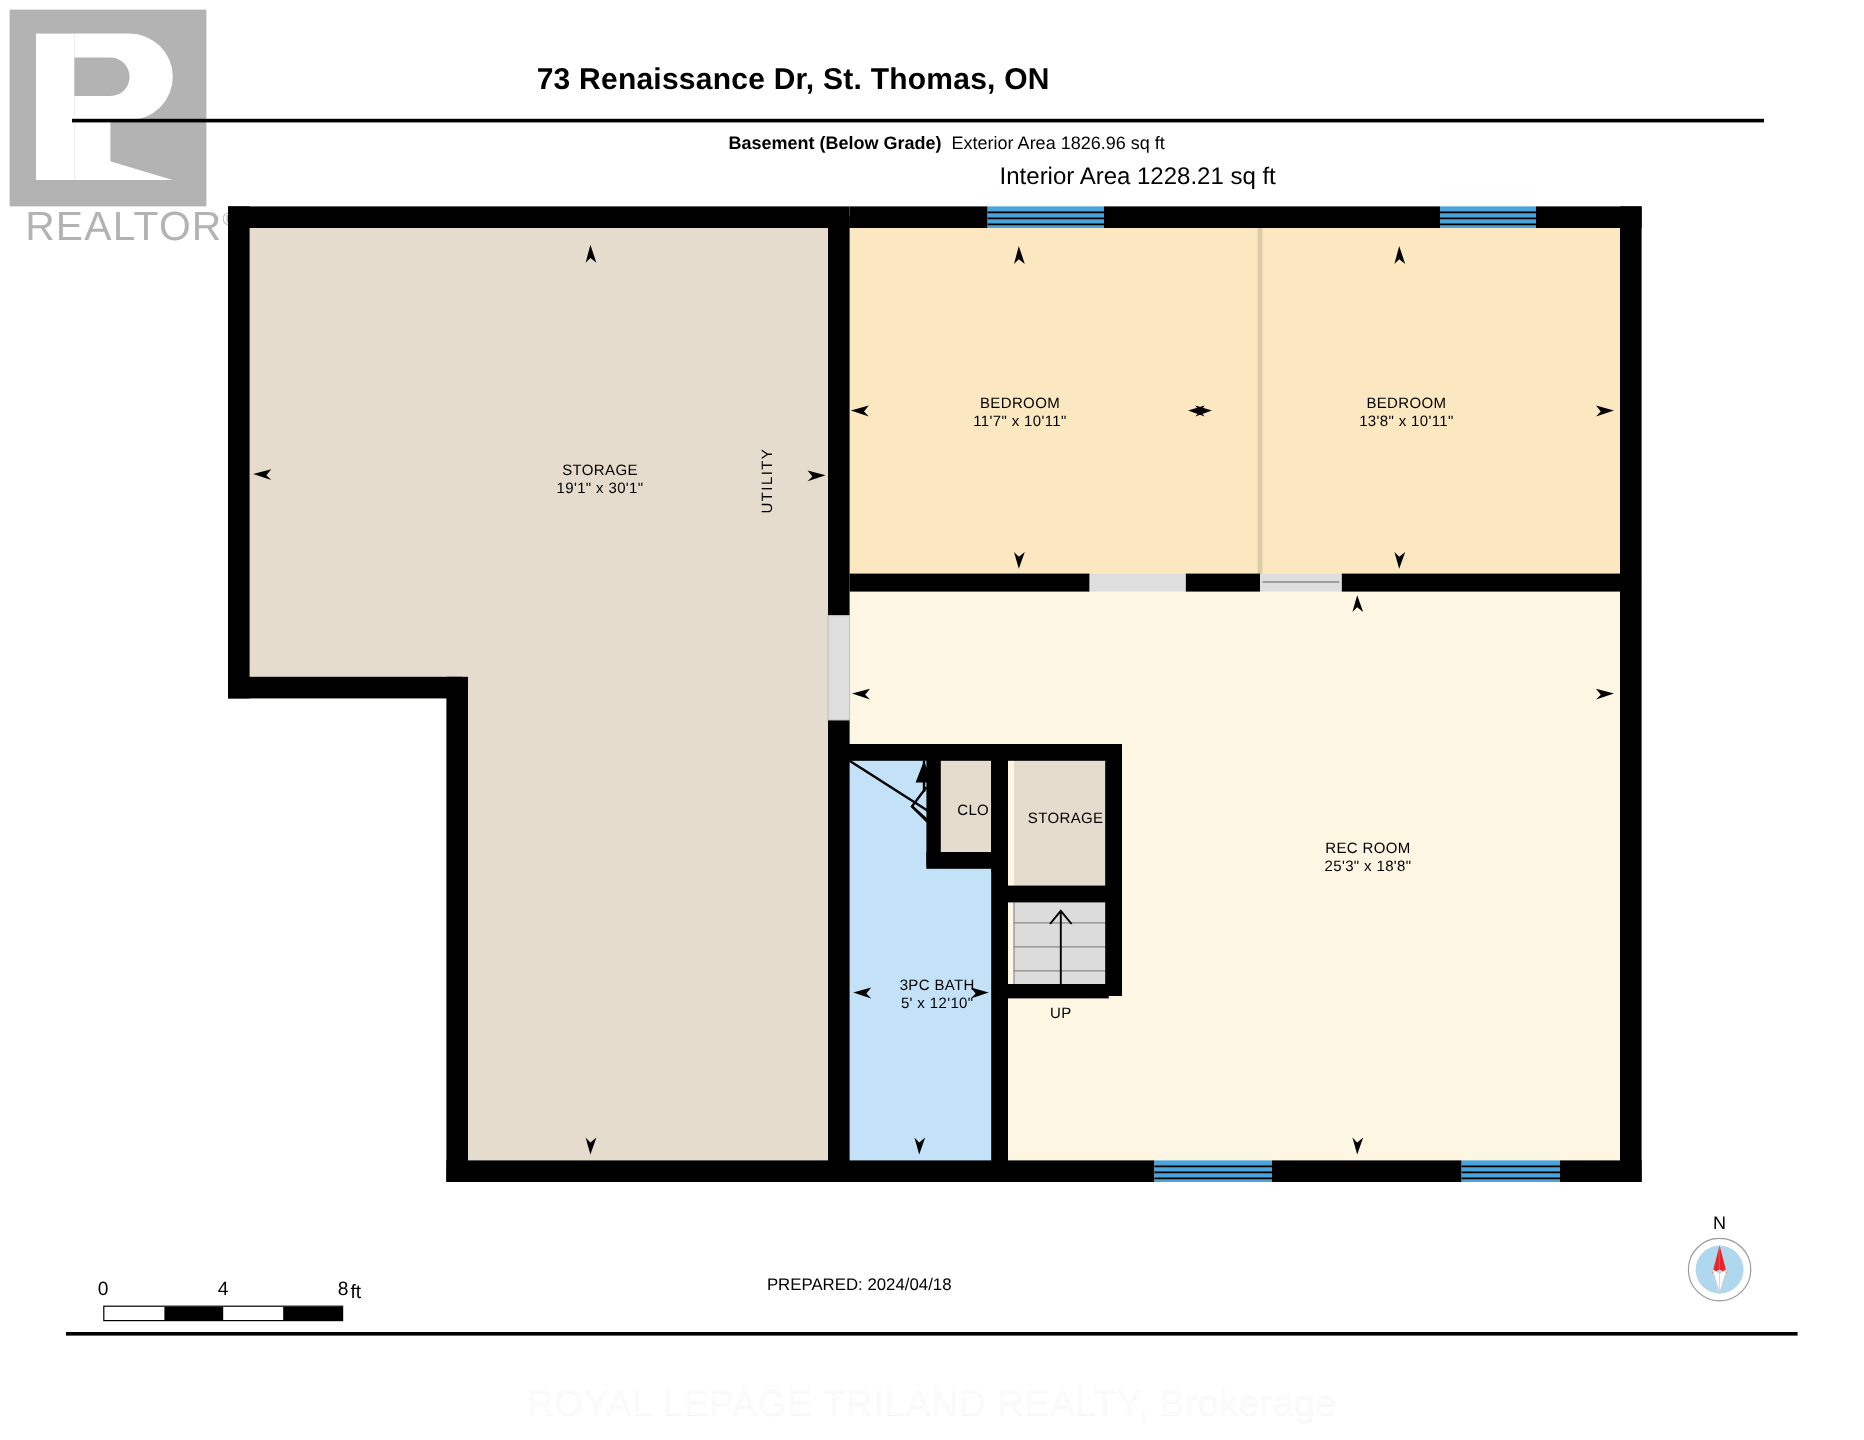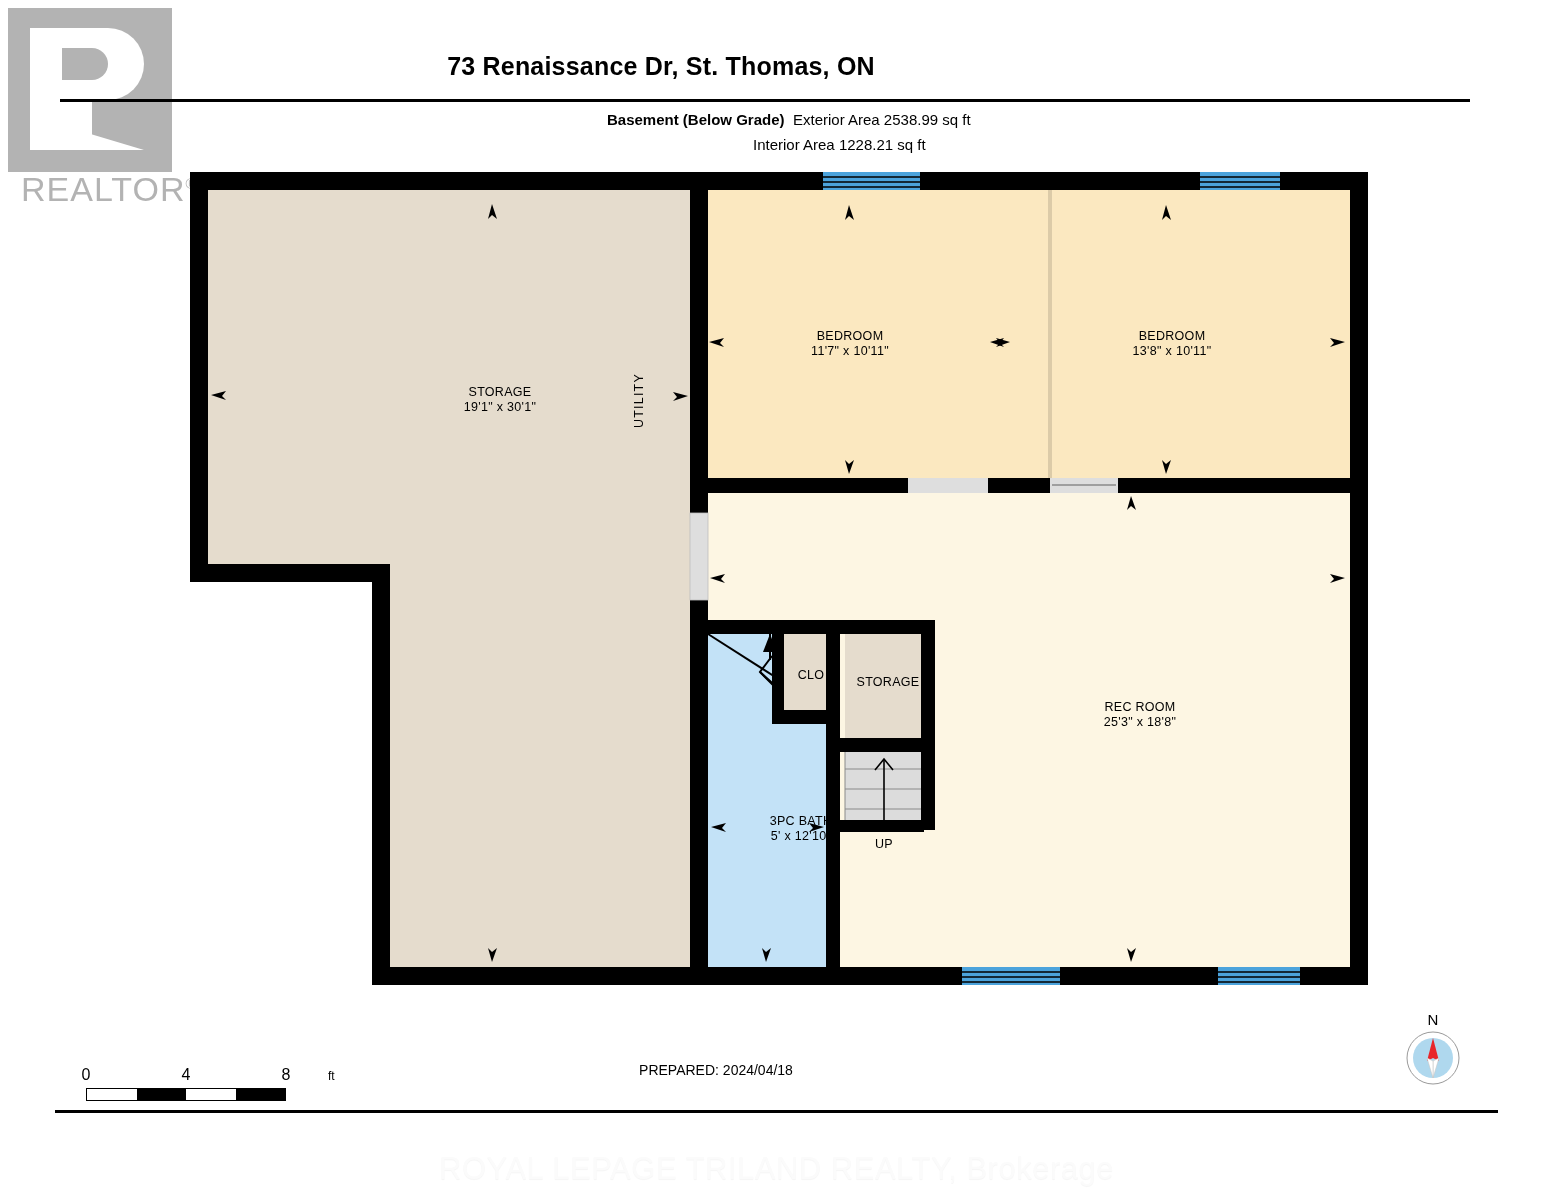--- a/index.html
+++ b/index.html
@@ -121,23 +121,23 @@
     font-weight: bold;
   }
   #area-exterior {
     position: absolute;
     left: 793px;
     top: 111px;
     font-size: 15px;
   }
   #area-interior {
     position: absolute;
-    left: 753px;
+    left: 833px;
     top: 136px;
-    font-size: 15px;
+    font-size: 20px;
     text-align: center;
   }
 
   
   #plan {
     position: absolute;
     left: 0;
     top: 0;
     width: 1553px;
     height: 1200px;
@@ -188,22 +188,21 @@
   #scalebar .ticks span {
     position: absolute;
     font-size: 16px;
     top: 0;
     transform: translateX(-50%);
   }
   #scalebar .unit {
     position: absolute;
     left: 206px;
     top: 3px;
-    font-size: 12px;
-    margin-left: 36px;
+    font-size: 16px;
   }
 
   
   #prepared {
     position: absolute;
     left: 0;
     top: 1062px;
     width: 1432px;
     text-align: center;
     font-size: 14px;
@@ -266,21 +265,21 @@
       <div class="bowl-inner"></div>
       <div class="leg2"></div>
       <div class="leg"></div>
     </div>
     <div id="realtor-word"><span>REALTOR</span><sup>®</sup></div>
   </div>
 
   <div id="header-title">73 Renaissance Dr, St. Thomas, ON</div>
   <div id="header-rule"></div>
   <div id="level-label">Basement (Below Grade)</div>
-  <div id="area-exterior">Exterior Area 2538.99 sq ft</div>
+  <div id="area-exterior">Exterior Area 1826.96 sq ft</div>
   <div id="area-interior">Interior Area 1228.21 sq ft</div>
 
   <svg id="plan" viewBox="0 0 1553 1200" xmlns="http://www.w3.org/2000/svg">
 
     <polygon points="190,180 700,180 700,985 375,985 375,582 190,582" fill="#E5DCCD"></polygon>
 
     <rect x="700" y="180" width="350" height="305" fill="#FBE8C0"></rect>
 
     <rect x="1050" y="180" width="318" height="305" fill="#FBE8C0"></rect>
 
@@ -449,21 +448,21 @@
   <div class="room-label" style="left:1112px; top:329px; width:120px;">
     <span class="nm">BEDROOM</span>
     <span class="dim">13'8" x 10'11"</span>
   </div>
 
   <div class="room-label" style="left:1080px; top:700px; width:120px;">
     <span class="nm">REC ROOM</span>
     <span class="dim">25'3" x 18'8"</span>
   </div>
 
-  <div class="room-label" style="left:741px; top:814px; width:120px;">
+  <div class="room-label" style="left:721px; top:814px; width:120px;">
     <span class="nm">3PC BATH</span>
     <span class="dim">5' x 12'10"</span>
   </div>
 
   <div class="room-label" style="left:771px; top:668px; width:80px;">
     <span class="nm">CLO</span>
   </div>
 
   <div class="room-label" style="left:838px; top:675px; width:100px;">
     <span class="nm">STORAGE</span>

